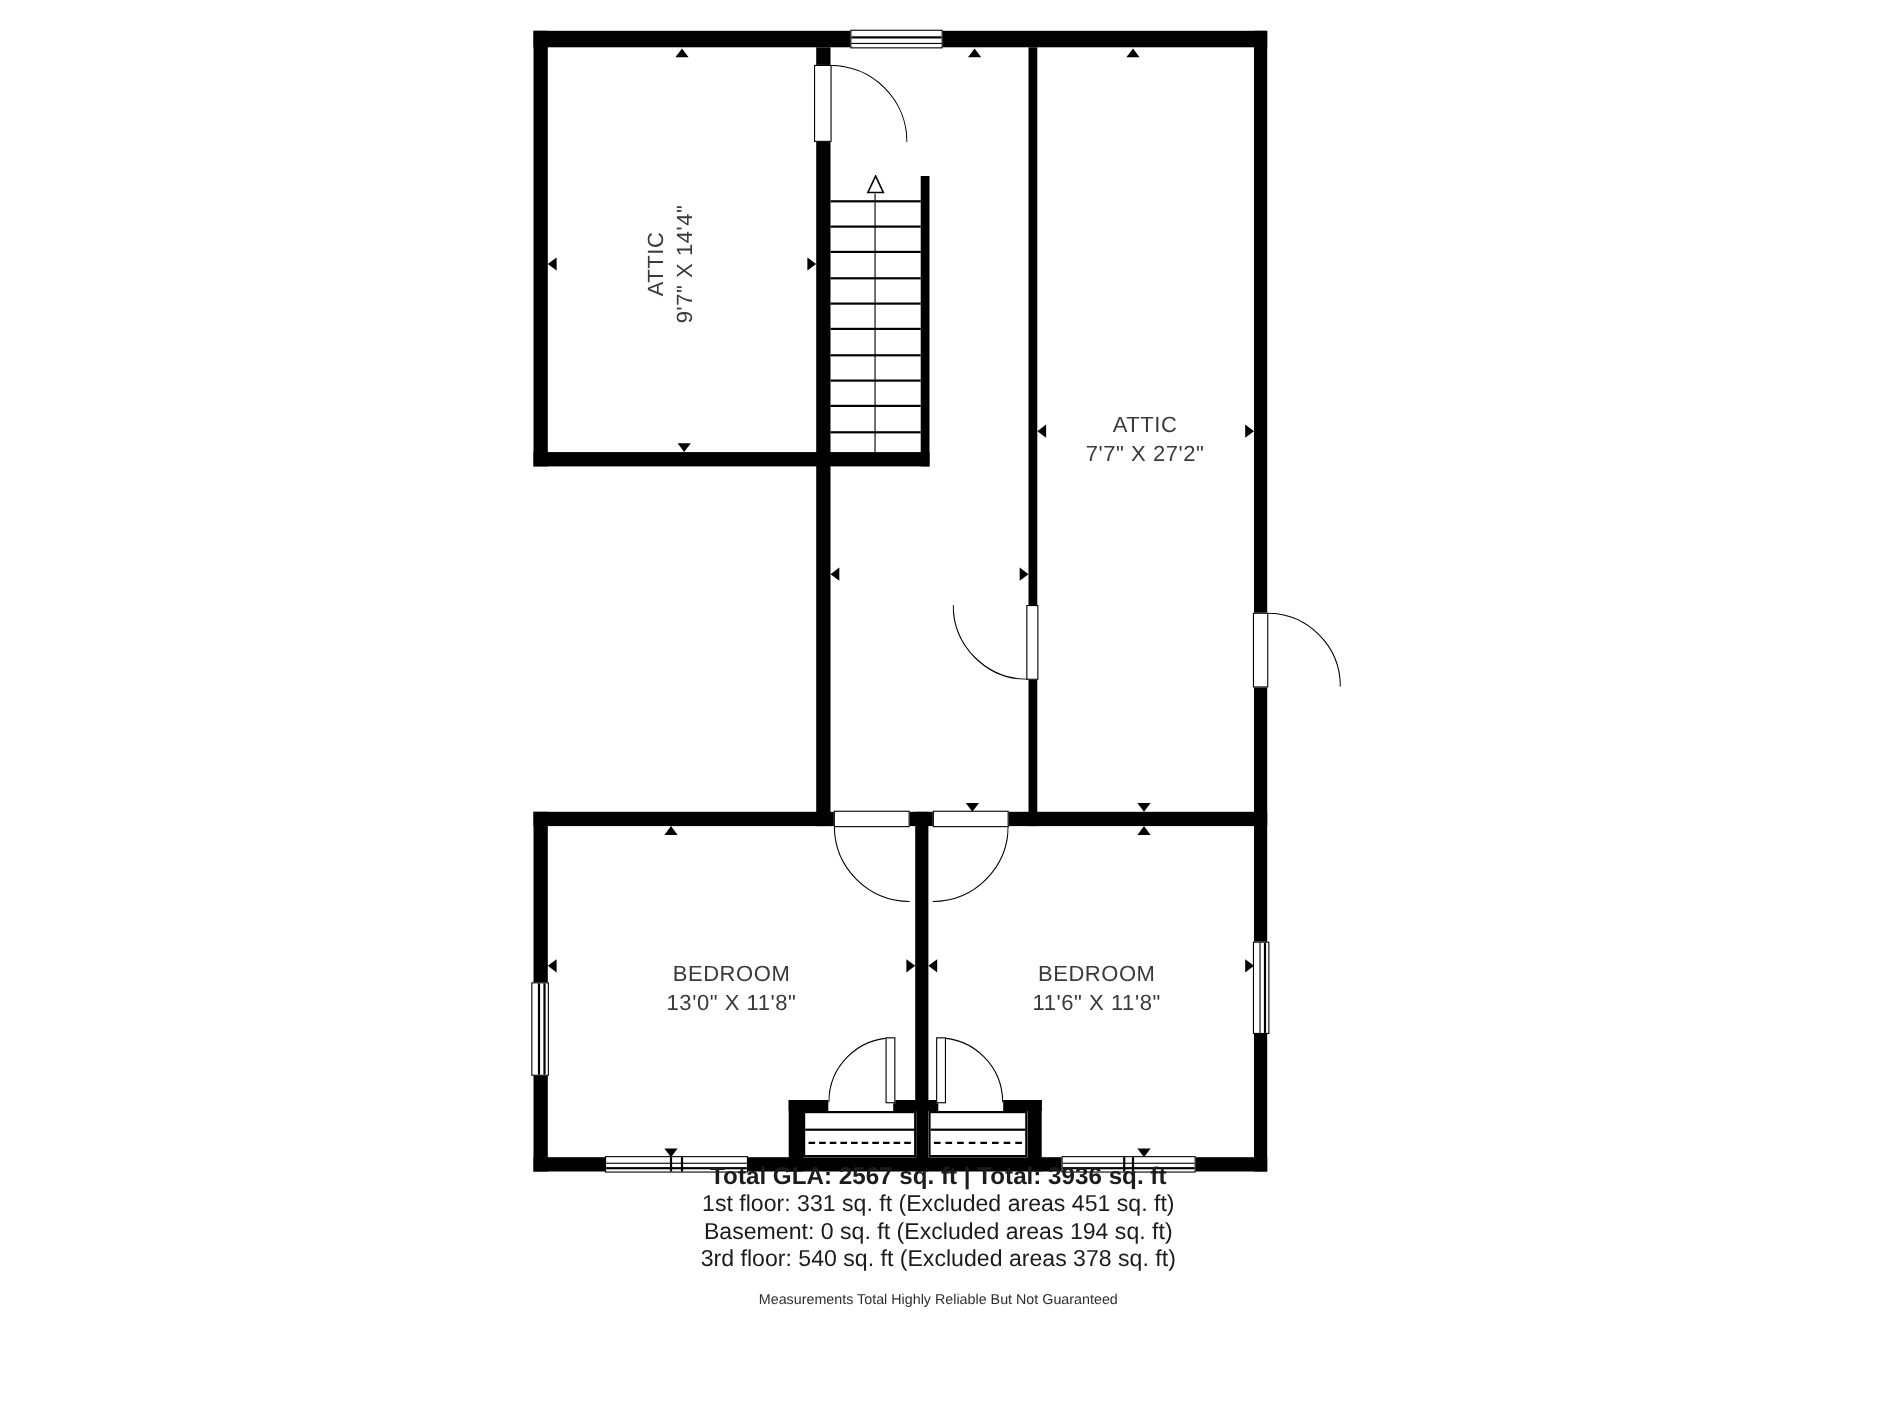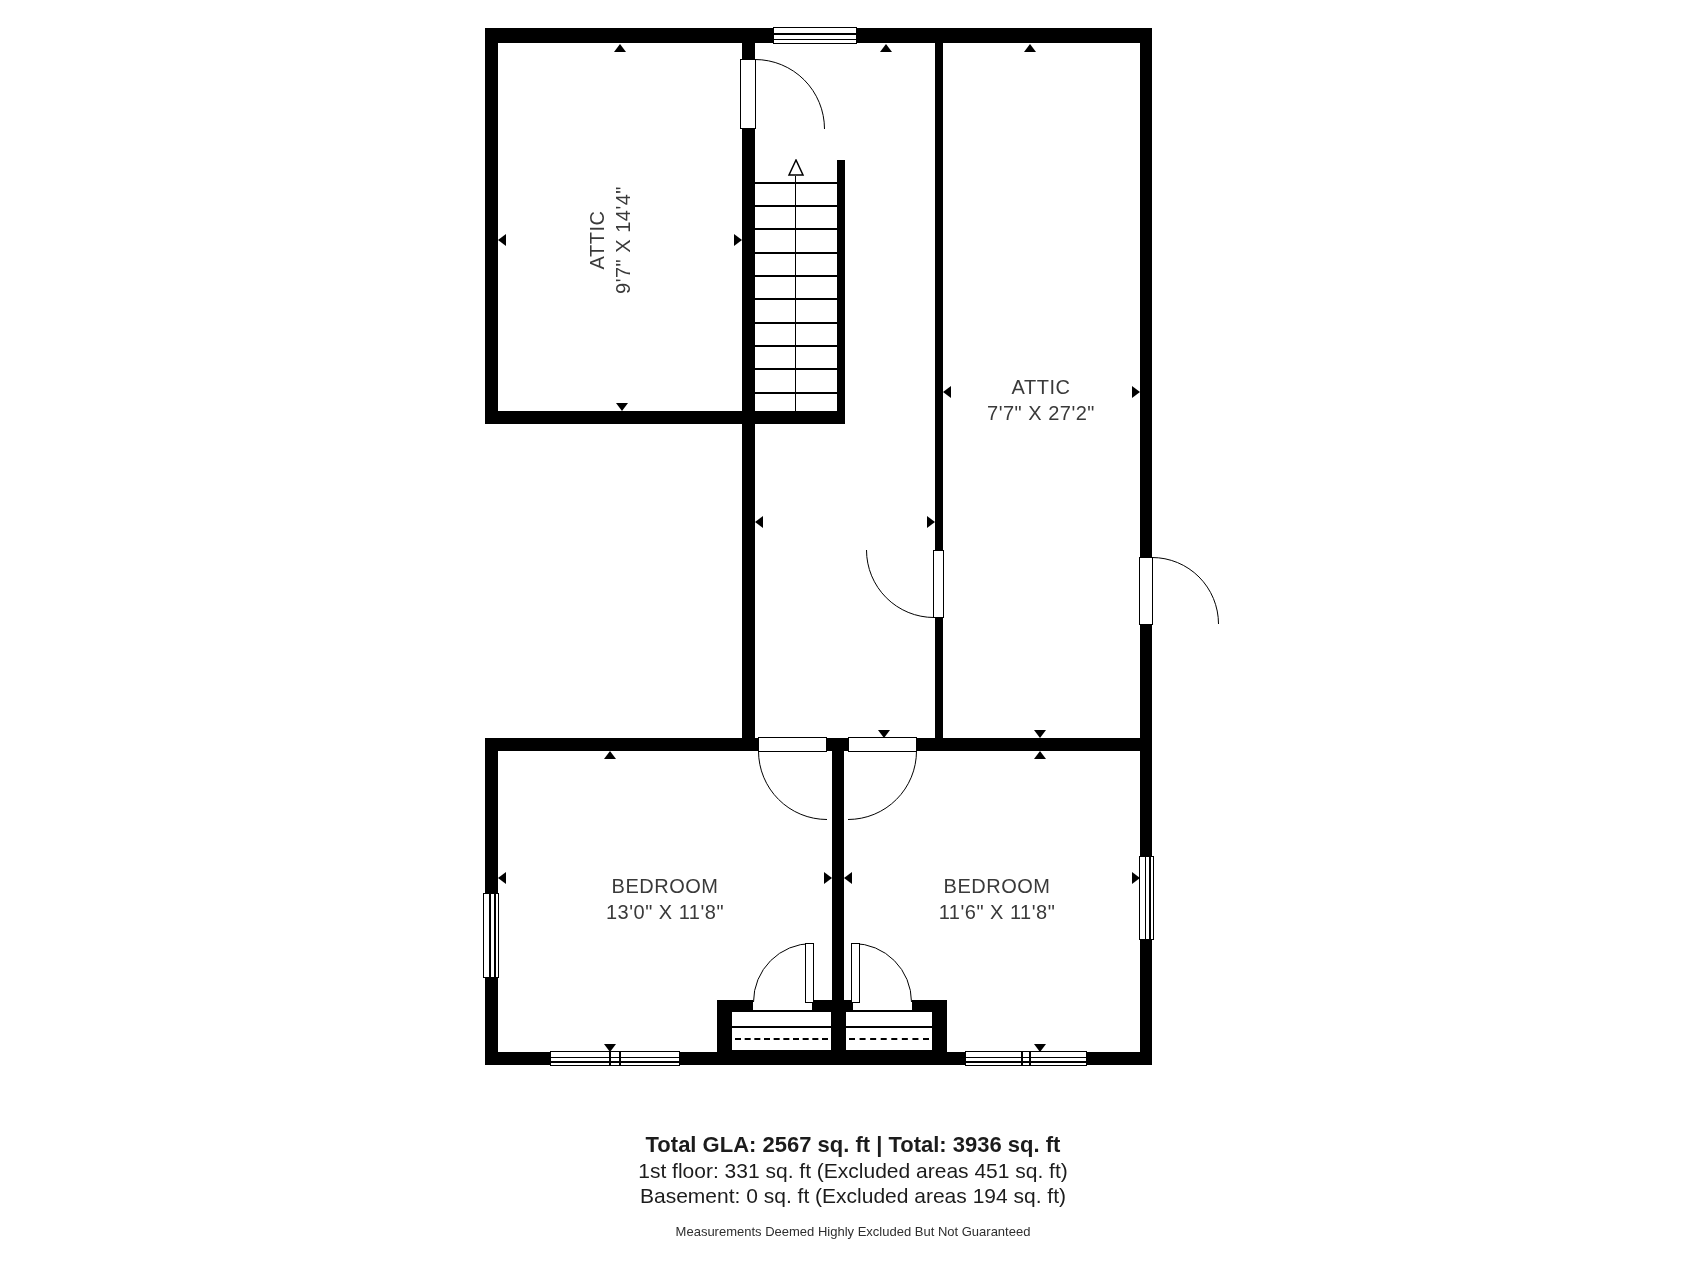--- a/index.html
+++ b/index.html
@@ -169,20 +169,21 @@
   </div>
   <div class="room-label" style="left:565px;top:873px;width:200px;">
     <div>BEDROOM</div>
     <div>13'0" X 11'8"</div>
   </div>
   <div class="room-label" style="left:897px;top:873px;width:200px;">
     <div>BEDROOM</div>
     <div>11'6" X 11'8"</div>
   </div>
 
-  <div id="summary" style="top:1132px;">
+  <div id="summary" style="top:1056px;">
     <div class="sum-total">Total GLA: 2567 sq. ft | Total: 3936 sq. ft</div>
     <div class="sum-line">1st floor: 331 sq. ft (Excluded areas 451 sq. ft)</div>
     <div class="sum-line">Basement: 0 sq. ft (Excluded areas 194 sq. ft)</div>
-    <div class="sum-disclaimer">Measurements Deemed Highly Excluded But Not Guaranteed</div>
+    <div class="sum-line">3rd floor: 540 sq. ft (Excluded areas 378 sq. ft)</div>
+    <div class="sum-disclaimer">Measurements Total Highly Reliable But Not Guaranteed</div>
   </div>
 
 </div>
 
 </body></html>

